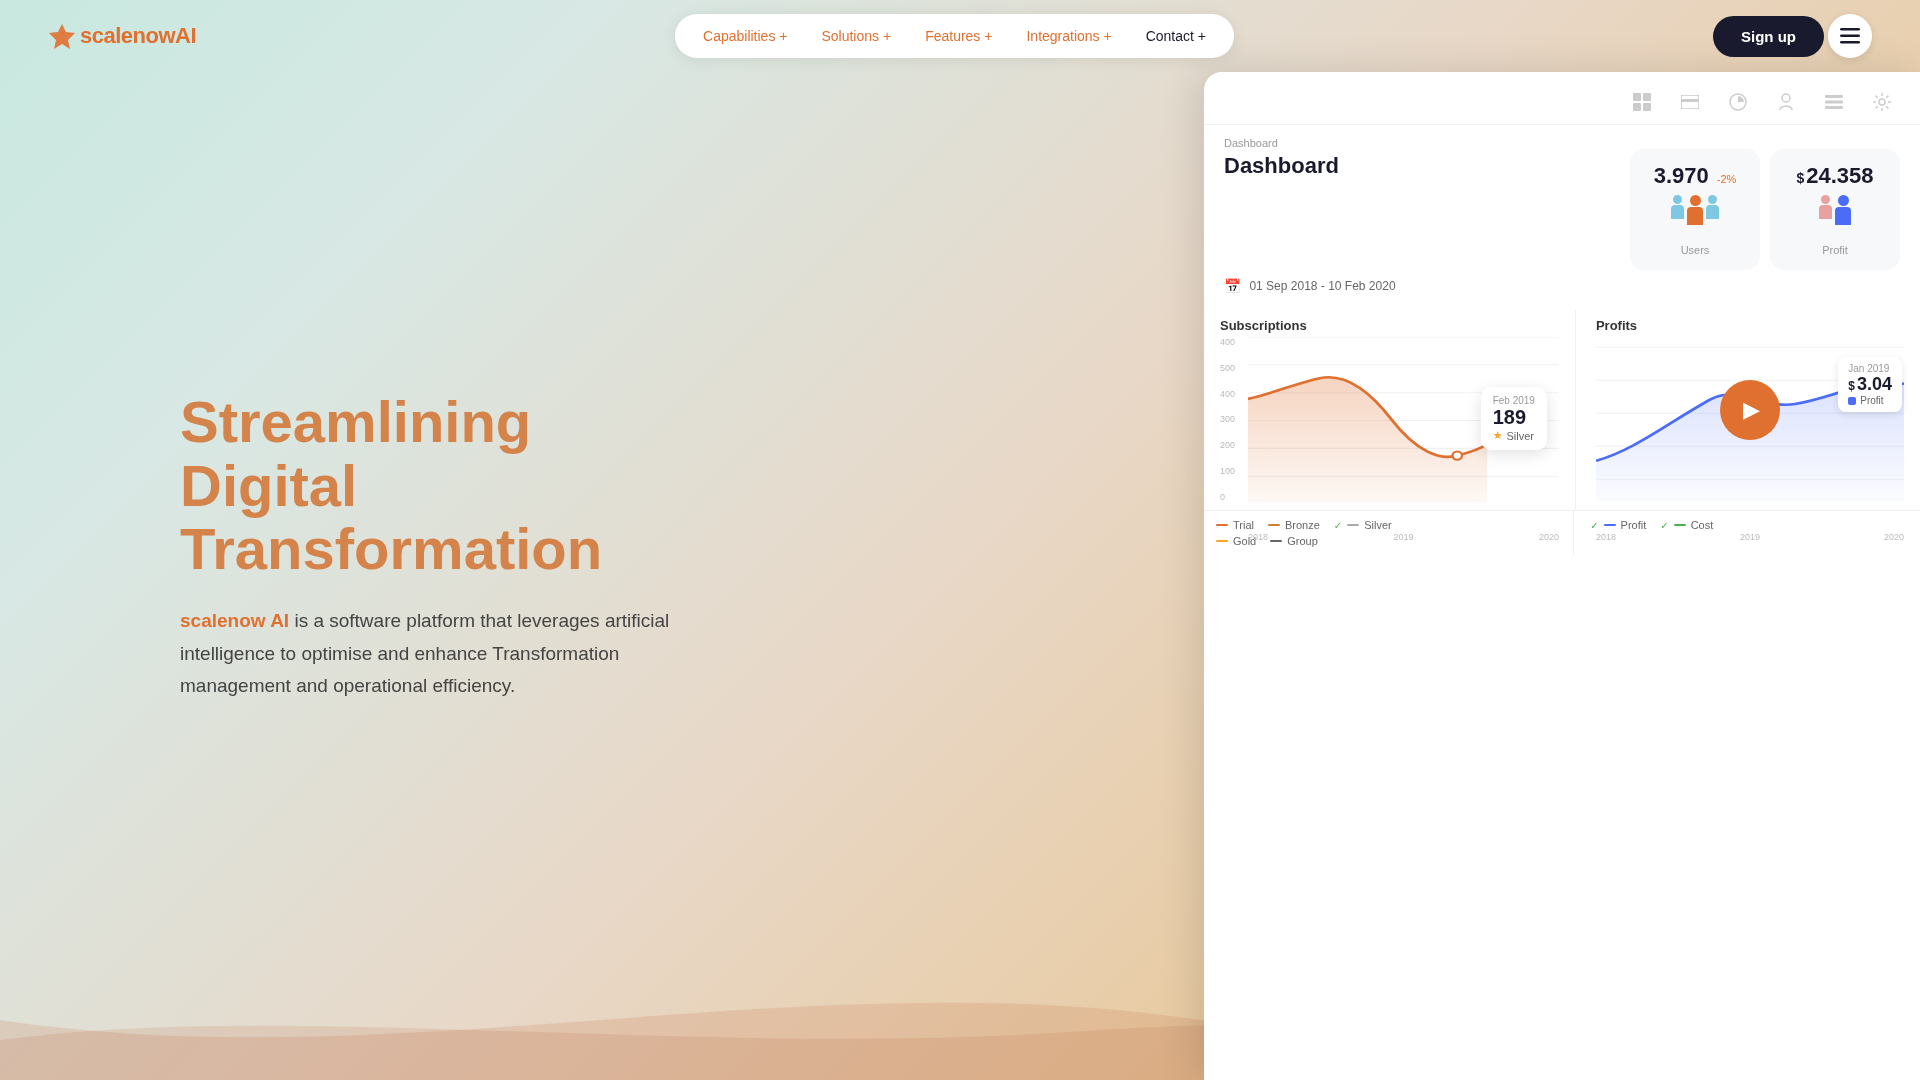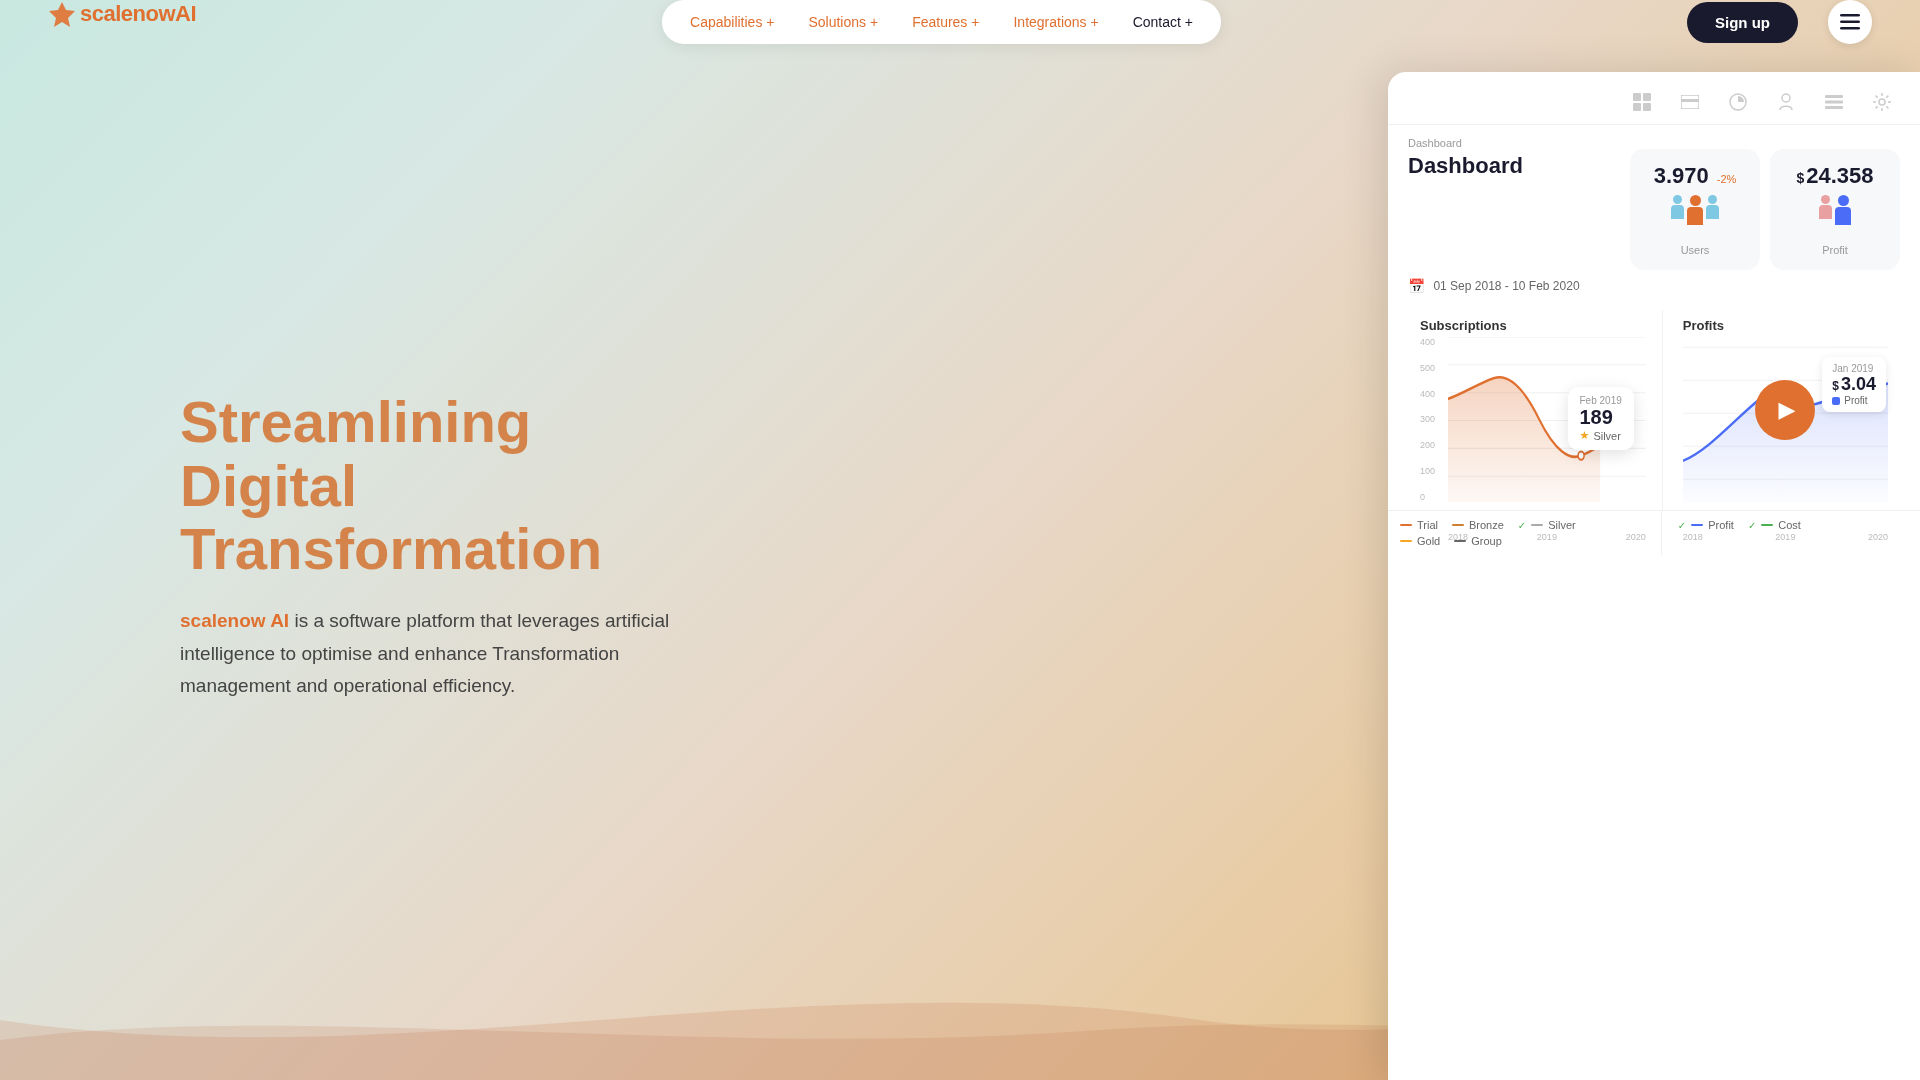--- a/index.html
+++ b/index.html
@@ -1,38 +1,38 @@
 <!DOCTYPE html>
 <html><head>
   <meta charset="utf-8">
   <style>
     *, *::before, *::after { box-sizing: border-box; margin: 0; padding: 0; }
     body { font-family: 'Segoe UI', Arial, sans-serif; overflow-x: hidden; background: #fff; }
 
     
     nav {
       position: fixed; top: 0; left: 0; right: 0; z-index: 100;
-      display: flex; align-items: flex-start; justify-content: space-between;
+      display: flex; align-items: center; justify-content: space-between;
       padding: 0 48px; height: 72px; background: transparent;
     }
     .nav-logo { display: flex; align-items: center; gap: 4px; }
     .nav-logo-text { font-size: 22px; font-weight: 700; color: #1a1a2e; letter-spacing: -0.5px; }
     .nav-logo-text span { color: #e07030; }
     .nav-links {
       display: flex; align-items: center; gap: 2px;
       background: #fff; border-radius: 50px; padding: 6px 12px;
       box-shadow: 0 2px 16px rgba(0,0,0,0.08);
     }
     .nav-link {
       padding: 8px 16px; font-size: 14px; font-weight: 500; color: #e07030;
       cursor: pointer; border-radius: 30px; white-space: nowrap;
       transition: background 0.2s;
     }
     .nav-link.active { color: #1a1a2e; }
-    .nav-right { display: flex; align-items: center; gap: 30px; }
+    .nav-right { display: flex; align-items: center; gap: 4px; }
     .btn-signup {
       background: #1a1a2e; color: #fff; border: none;
       padding: 12px 28px; border-radius: 30px; font-size: 15px; font-weight: 600;
       cursor: pointer;
     }
     .btn-menu {
       width: 44px; height: 44px; border-radius: 50%; background: #fff;
       border: none; cursor: pointer; display: flex; align-items: center; justify-content: center;
       box-shadow: 0 2px 8px rgba(0,0,0,0.1);
     }
@@ -69,21 +69,21 @@
     }
 
     
     .hero-wave {
       position: absolute; bottom: 0; left: 0; right: 0; z-index: 1;
     }
 
     
     .dashboard-panel {
       position: absolute; right: 0; top: 72px; bottom: 0;
-      width: 532px; z-index: 3;
+      width: 716px; z-index: 3;
       background: #fff; border-radius: 18px 0 0 0;
       box-shadow: -8px 0 40px rgba(0,0,0,0.12);
       overflow: hidden;
     }
 
     
     .dash-top-icons {
       display: flex; justify-content: flex-end; gap: 20px;
       padding: 16px 24px 8px;
       border-bottom: 1px solid #f0f0f0;
@@ -107,21 +107,21 @@
 
     
     .dash-date {
       display: flex; align-items: center; gap: 8px;
       padding: 8px 20px; font-size: 12px; color: #666;
     }
     .date-icon { color: #999; font-size: 14px; }
 
     
     .dash-charts {
-      display: flex; gap: 4px; padding: 0 16px;
+      display: flex; gap: 4px; padding: 0 0;
       margin-top: 8px;
     }
     .chart-section {
       flex: 1; padding: 8px 16px;
     }
     .chart-title { font-size: 13px; font-weight: 600; color: #333; margin-bottom: 4px; }
     .chart-container { position: relative; height: 165px; }
 
     
     .chart-tooltip {

